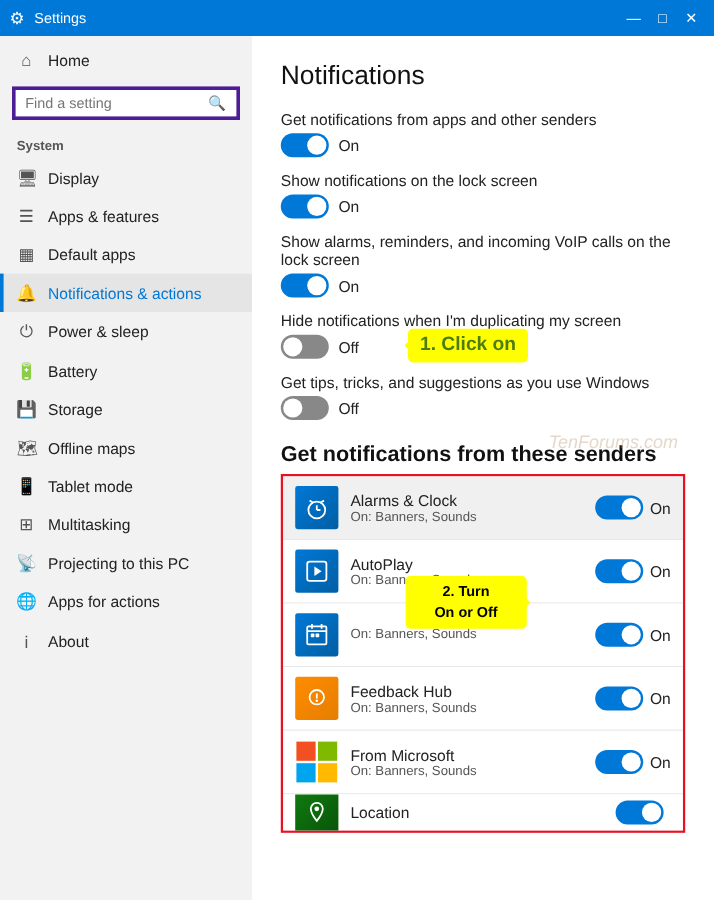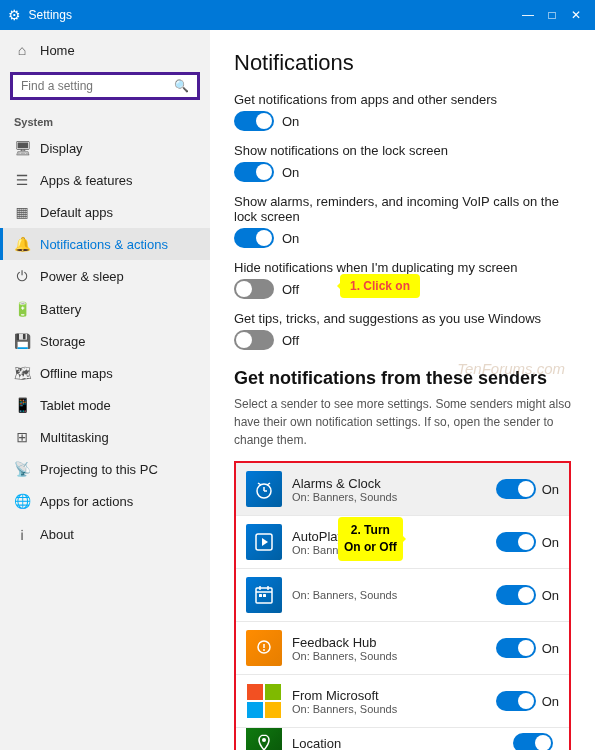--- a/index.html
+++ b/index.html
@@ -176,22 +176,22 @@
       font-style: italic;
       pointer-events: none;
     }
 
     
     .callout-1 {
       position: absolute;
       left: 130px;
       top: 244px;
       background: #ffff00;
-      color: #ef4444;
-      font-size: 12px;
+      color: #4d7c0f;
+      font-size: 16px;
       font-weight: bold;
       padding: 5px 10px;
       border-radius: 4px;
       z-index: 10;
       white-space: nowrap;
     }
     .callout-1::before {
       content: '';
       position: absolute;
       left: -8px;
@@ -201,26 +201,25 @@
       border-right-color: #ffff00;
     }
     .callout-2 {
       position: absolute;
       left: 128px;
       top: 450px;
       background: #ffff00;
       color: #000;
       font-size: 12px;
       font-weight: bold;
-      padding: 5px 6px;
+      padding: 5px 24px;
       border-radius: 4px;
       z-index: 10;
       text-align: center;
       line-height: 1.4;
-      margin-top: 37px;
     }
     .callout-2::before {
       content: '';
       position: absolute;
       right: -8px;
       top: 50%;
       transform: translateY(-50%);
       border: 5px solid transparent;
       border-left-color: #ffff00;
     }
@@ -364,21 +363,20 @@
 
     <div class="toggle-row">
       <div class="toggle-label">Get tips, tricks, and suggestions as you use Windows</div>
       <div class="toggle-control">
         <div class="toggle off"></div>
         <span class="toggle-state-label">Off</span>
       </div>
     </div>
 
     <div class="section-heading">Get notifications from these senders</div>
-    <div class="section-desc">Select a sender to see more settings. Some senders might also have their own notification settings. If so, open the sender to change them.</div>
 
     <div class="watermark">TenForums.com</div>
 
     <div class="sender-list">
 
       <div class="sender-item highlighted">
         <div class="sender-icon icon-alarms">
           <svg width="22" height="22" viewBox="0 0 22 22" fill="none">
             <circle cx="11" cy="13" r="7" stroke="white" stroke-width="1.5" fill="none"></circle>
             <line x1="11" y1="13" x2="11" y2="9" stroke="white" stroke-width="1.5"></line>

